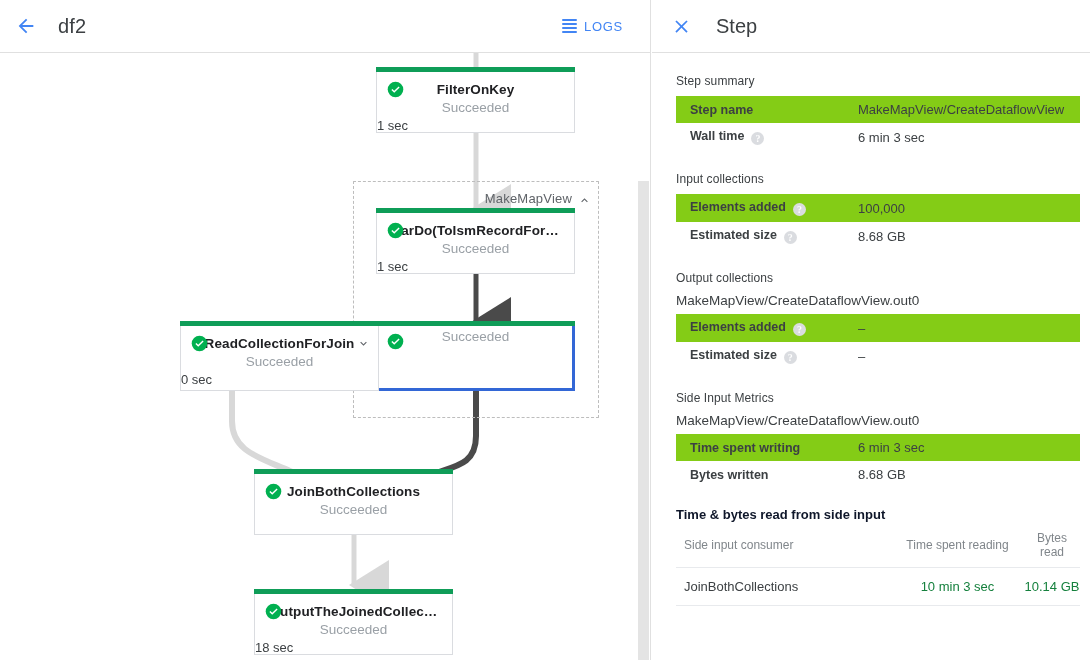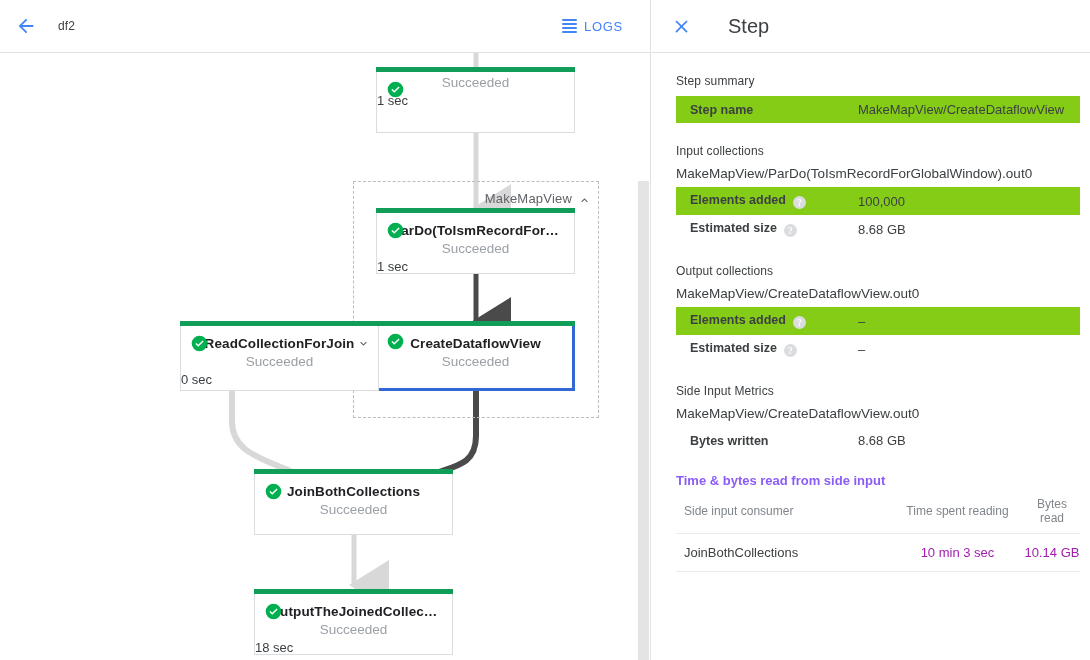--- a/index.html
+++ b/index.html
@@ -29,21 +29,21 @@
     display: flex; align-items: center;
   }
   #back-button {
     width: 40px; height: 40px; margin-left: 6px;
     display: flex; align-items: center; justify-content: center;
     cursor: pointer; border-radius: 50%;
   }
   #back-button svg { display: block; }
   #job-title {
     margin-left: 12px;
-    font-size: 12px;
+    font-size: 20px;
     color: #3c4043;
     letter-spacing: .1px;
   }
   #logs-button {
     margin-left: auto; margin-right: 22px;
     display: flex; align-items: center; gap: 7px;
     color: #4285f4;
     font-size: 13px; font-weight: 500; letter-spacing: .7px;
     cursor: pointer;
     padding: 6px 6px;
@@ -147,21 +147,20 @@
   #right-pane {
     position: absolute; left: 652px; top: 0;
     width: 438px; height: 660px;
     background: #fff;
     overflow: hidden;
   }
   #right-header {
     height: 53px;
     display: flex; align-items: center;
     border-bottom: 1px solid #e0e0e0;
-    gap: 12px;
   }
   #close-button {
     width: 40px; height: 40px; margin-left: 9px;
     display: flex; align-items: center; justify-content: center;
     cursor: pointer; border-radius: 50%;
   }
   #panel-title {
     margin-left: 15px;
     font-size: 20px; color: #3c4043;
   }
@@ -205,39 +204,39 @@
     font-size: 10px; font-weight: bold;
     line-height: 13px; text-align: center;
     margin-left: 7px;
     vertical-align: -2px;
     cursor: pointer;
     font-family: "Liberation Serif", serif;
   }
 
   .sub-title {
     font-size: 13px; font-weight: bold;
-    color: #8b5cf6;
+    color: #0f172a;
     margin-top: 19px; margin-bottom: 2px;
   }
   .side-table { width: 100%; border-collapse: collapse; }
   .side-table th {
     font-size: 12px; font-weight: normal;
     color: #80868b;
     text-align: left;
     padding: 7px 0 8px 8px;
     border-bottom: 1px solid #e8eaed;
   }
   .side-table th.num, .side-table td.num { text-align: center; }
   .side-table td {
     font-size: 13px;
     color: #3c4043;
     padding: 11px 0 11px 8px;
     border-bottom: 1px solid #e8eaed;
   }
-  .side-table td.muted { color: #a21caf; }
+  .side-table td.muted { color: #15803d; }
 </style>
 </head>
 <body>
 
 <div id="app">
 
   <div id="left-pane">
 
     <div id="left-toolbar">
       <div id="back-button">
@@ -290,20 +289,21 @@
           <path d="M7.41 15.41L12 10.83l4.59 4.58L18 14l-6-6-6 6z" fill="#5f6368"></path>
         </svg>
       </div>
 
       <div class="node" style="left:376px; top:19px; width:199px; height:61px;">
         <div class="topbar"></div>
         <svg class="check" viewBox="0 0 24 24">
           <circle cx="12" cy="12" r="11" fill="#00b050"></circle>
           <path d="M10.2 16.6l-4-4 1.4-1.4 2.6 2.6 6.2-6.2 1.4 1.4z" fill="#fff"></path>
         </svg>
+        <div class="ntitle">FilterOnKey</div>
         <div class="nstatus">Succeeded</div>
         <div class="ntime">1 sec</div>
       </div>
 
       <div class="node" style="left:376px; top:160px; width:199px; height:61px;">
         <div class="topbar"></div>
         <svg class="check" viewBox="0 0 24 24">
           <circle cx="12" cy="12" r="11" fill="#00b050"></circle>
           <path d="M10.2 16.6l-4-4 1.4-1.4 2.6 2.6 6.2-6.2 1.4 1.4z" fill="#fff"></path>
         </svg>
@@ -311,21 +311,20 @@
         <div class="nstatus">Succeeded</div>
         <div class="ntime">1 sec</div>
       </div>
 
       <div class="node selected" style="left:376px; top:273px; width:199px; height:65px;">
         <div class="topbar"></div>
         <svg class="check" viewBox="0 0 24 24">
           <circle cx="12" cy="12" r="11" fill="#00b050"></circle>
           <path d="M10.2 16.6l-4-4 1.4-1.4 2.6 2.6 6.2-6.2 1.4 1.4z" fill="#fff"></path>
         </svg>
-        <div class="ntitle">CreateDataflowView</div>
         <div class="nstatus">Succeeded</div>
       </div>
 
       <div class="node" style="left:132px; top:273px; width:199px; height:65px;margin-left:48px;">
         <div class="topbar"></div>
         <svg class="check" viewBox="0 0 24 24">
           <circle cx="12" cy="12" r="11" fill="#00b050"></circle>
           <path d="M10.2 16.6l-4-4 1.4-1.4 2.6 2.6 6.2-6.2 1.4 1.4z" fill="#fff"></path>
         </svg>
         <svg class="ncollapse" viewBox="0 0 24 24">
@@ -376,25 +375,28 @@
 
     <div id="right-body">
 
       <div class="sec-title">Step summary</div>
       <table class="kv-table">
         <tbody>
             <tr class="shaded">
           <td class="k"><span>Step name</span></td>
           <td class="v">MakeMapView/CreateDataflowView</td>
         </tr>
+        <tr>
+          <td class="k"><span>Wall time</span><span class="help-icon">?</span></td>
+          <td class="v">6 min 3 sec</td>
+        </tr>
       </tbody>
         </table>
 
       <div class="sec-title">Input collections</div>
-      <div class="coll-name">MakeMapView/ParDo(ToIsmRecordForGlobalWindow).out0</div>
       <table class="kv-table">
         <tbody>
             <tr class="shaded">
           <td class="k"><span>Elements added</span><span class="help-icon">?</span></td>
           <td class="v">100,000</td>
         </tr>
         <tr>
           <td class="k"><span>Estimated size</span><span class="help-icon">?</span></td>
           <td class="v">8.68 GB</td>
         </tr>
@@ -413,20 +415,24 @@
           <td class="k"><span>Estimated size</span><span class="help-icon">?</span></td>
           <td class="v">–</td>
         </tr>
       </tbody>
         </table>
 
       <div class="sec-title">Side Input Metrics</div>
       <div class="coll-name">MakeMapView/CreateDataflowView.out0</div>
       <table class="kv-table">
         <tbody>
+            <tr class="shaded">
+          <td class="k">Time spent writing</td>
+          <td class="v">6 min 3 sec</td>
+        </tr>
         <tr>
           <td class="k">Bytes written</td>
           <td class="v">8.68 GB</td>
         </tr>
       </tbody>
         </table>
 
       <div class="sub-title">Time &amp; bytes read from side input</div>
       <table class="side-table">
         <thead>

